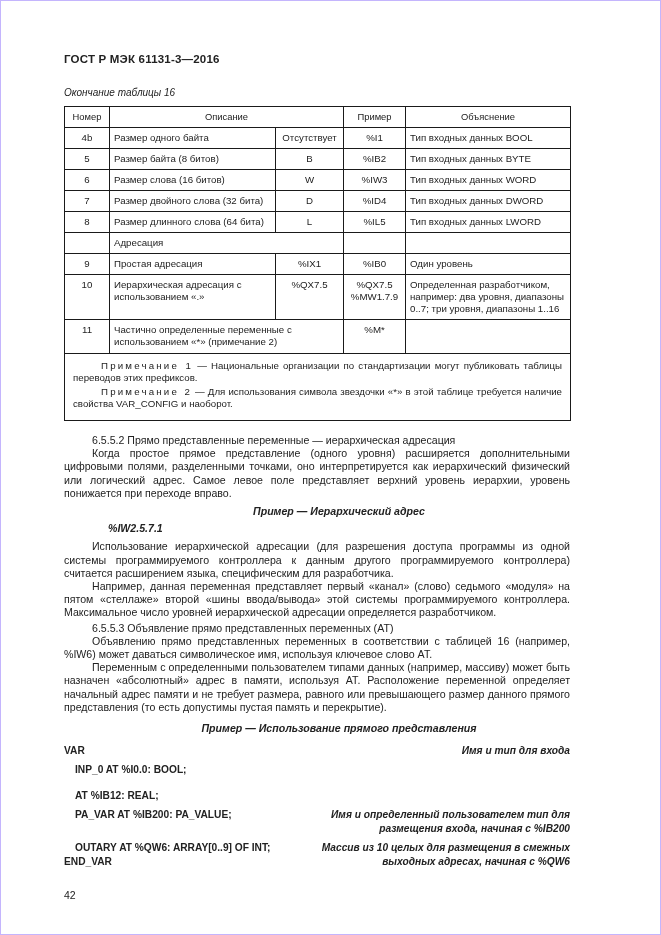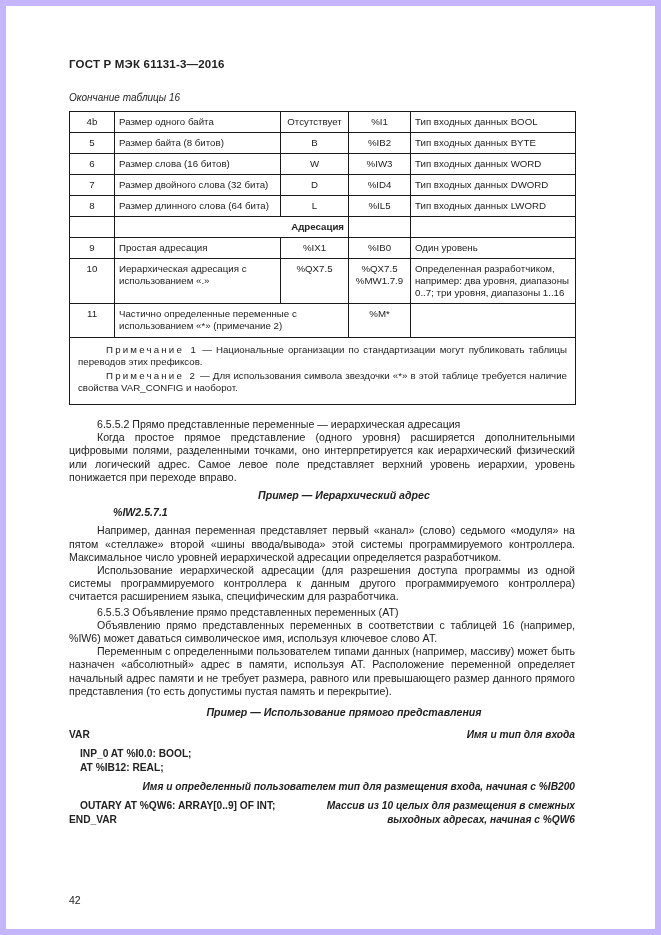--- a/index.html
+++ b/index.html
@@ -1,51 +1,51 @@
 <!DOCTYPE html>
 <html><head>
 <meta charset="utf-8">
 <style>
   * { box-sizing: border-box; margin: 0; padding: 0; }
   html, body { background: #ffffff; }
   .page {
     position: relative;
     width: 661px; height: 935px;
     background: #ffffff;
-    border: 6px solid #c4b5fd;
+    border: 1px solid #c4b5fd;
     font-family: "Liberation Sans", sans-serif;
     color: #222;
     overflow: hidden;
   }
   .content { position: absolute; left: 63px; top: 0; width: 506px; }
 
   .std-header { margin-top: 52px; font-size: 11.5px; font-weight: bold; letter-spacing: 0.2px; }
   .table-caption { margin-top: 22px; font-size: 10px; font-style: italic; }
 
   table.data-table { margin-top: 8px; width: 506px; border-collapse: collapse; table-layout: fixed; }
   .data-table td, .data-table th { border: 1px solid #1a1a1a; vertical-align: top; font-size: 9.7px; line-height: 12px; padding: 4px 4px; }
   .data-table th { font-weight: normal; font-size: 9.4px; vertical-align: middle; text-align: center; height: 21px; padding: 3px 2px; }
   .cell-num, .cell-prefix, .cell-example { text-align: center; }
   .cell-desc, .cell-expl { text-align: left; padding-left: 8px; padding-right: 6px; }
   .row-std td { height: 21px; }
-  .section-row td { font-weight: bold; height: 20px; text-align: right; }
+  .section-row td { font-weight: normal; height: 20px; }
   .notes-cell { padding: 6px 8px 8px 8px !important; font-size: 9.4px; line-height: 12.6px; }
   .note-para { text-indent: 28px; text-align: justify; margin-bottom: 2px; }
   .note-label { letter-spacing: 2.2px; }
   .note-label::after { content: " "; letter-spacing: 0; }
 
   .body-text { margin-top: 13px; font-size: 10.6px; line-height: 13.2px; text-align: justify; }
   .body-text p { text-indent: 28px; }
   .example-label { font-weight: bold; font-style: italic; text-indent: 0 !important; text-align: center; margin: 5px 0 0 44px; }
   .example-value { font-weight: bold; font-style: italic; text-indent: 0 !important; text-align: left; margin: 4px 0 5px 44px; }
   .gap-md { margin-top: 8px; }
 
   .code-block { margin-top: 9px; font-size: 10.2px; line-height: 14px; }
   .code-row { display: flex; align-items: flex-start; margin-bottom: 5px; }
-  .code-row.tight { margin-bottom: 0; }
+  .code-row.tight { margin-bottom: 12px; }
   .code-left { width: 252px; flex: none; font-weight: bold; }
   .code-right { flex: 1; font-weight: bold; font-style: italic; text-align: right; }
   .code-indent { padding-left: 11px; }
 
   .page-number { position: absolute; left: 63px; top: 888px; font-size: 10.5px; }
 </style>
 </head>
 <body>
 
 <div class="page">
@@ -56,20 +56,26 @@
 
     <table class="data-table">
       <colgroup>
         <col style="width:45px">
           <col style="width:166px">
           <col style="width:68px">
           <col style="width:62px">
           <col style="width:165px">
       </colgroup>
       <tbody>
+          <tr>
+        <th>Номер</th>
+        <th colspan="2">Описание</th>
+        <th>Пример</th>
+        <th>Объяснение</th>
+      </tr>
       <tr class="row-std">
         <td class="cell-num">4b</td>
         <td class="cell-desc">Размер одного байта</td>
         <td class="cell-prefix">Отсутствует</td>
         <td class="cell-example">%I1</td>
         <td class="cell-expl">Тип входных данных BOOL</td>
       </tr>
       <tr class="row-std">
         <td class="cell-num">5</td>
         <td class="cell-desc">Размер байта (8 битов)</td>
@@ -138,22 +144,22 @@
         </td>
       </tr>
     </tbody>
       </table>
 
     <div class="body-text">
       <p>6.5.5.2 Прямо представленные переменные — иерархическая адресация</p>
       <p>Когда простое прямое представление (одного уровня) расширяется дополнительными цифровыми полями, разделенными точками, оно интерпретируется как иерархический физический или логический адрес. Самое левое поле представляет верхний уровень иерархии, уровень понижается при переходе вправо.</p>
       <p class="example-label">Пример — Иерархический адрес</p>
       <p class="example-value">%IW2.5.7.1</p>
+      <p>Использование иерархической адресации (для разрешения доступа программы из одной системы программируемого контроллера к данным другого программируемого контроллера) считается расширением языка, специфическим для разработчика.</p>
       <p>Например, данная переменная представляет первый «канал» (слово) седьмого «модуля» на пятом «стеллаже» второй «шины ввода/вывода» этой системы программируемого контроллера. Максимальное число уровней иерархической адресации определяется разработчиком.</p>
-      <p>Использование иерархической адресации (для разрешения доступа программы из одной системы программируемого контроллера к данным другого программируемого контроллера) считается расширением языка, специфическим для разработчика.</p>
     </div>
 
     <div class="body-text" style="margin-top:2px">
       <p>6.5.5.3 Объявление прямо представленных переменных (AT)</p>
       <p>Объявлению прямо представленных переменных в соответствии с таблицей 16 (например, %IW6) может даваться символическое имя, используя ключевое слово AT.</p>
       <p>Переменным с определенными пользователем типами данных (например, массиву) может быть назначен «абсолютный» адрес в памяти, используя AT. Расположение переменной определяет начальный адрес памяти и не требует размера, равного или превышающего размер данного прямого представления (то есть допустимы пустая память и перекрытие).</p>
       <p class="example-label gap-md">Пример — Использование прямого представления</p>
     </div>
 
     <div class="code-block">
@@ -163,20 +169,21 @@
       </div>
       <div class="code-row tight">
         <div class="code-left code-indent">INP_0 AT %I0.0: BOOL;</div>
         <div class="code-right"></div>
       </div>
       <div class="code-row">
         <div class="code-left code-indent">AT %IB12: REAL;</div>
         <div class="code-right"></div>
       </div>
       <div class="code-row">
+        <div class="code-left code-indent">PA_VAR AT %IB200: PA_VALUE;</div>
         <div class="code-right">Имя и определенный пользователем тип для размещения входа, начиная с %IB200</div>
       </div>
       <div class="code-row">
         <div class="code-left">
           <div class="code-indent">OUTARY AT %QW6: ARRAY[0..9] OF INT;</div>
           <div>END_VAR</div>
         </div>
         <div class="code-right">Массив из 10 целых для размещения в смежных выходных адресах, начиная с %QW6</div>
       </div>
     </div>

